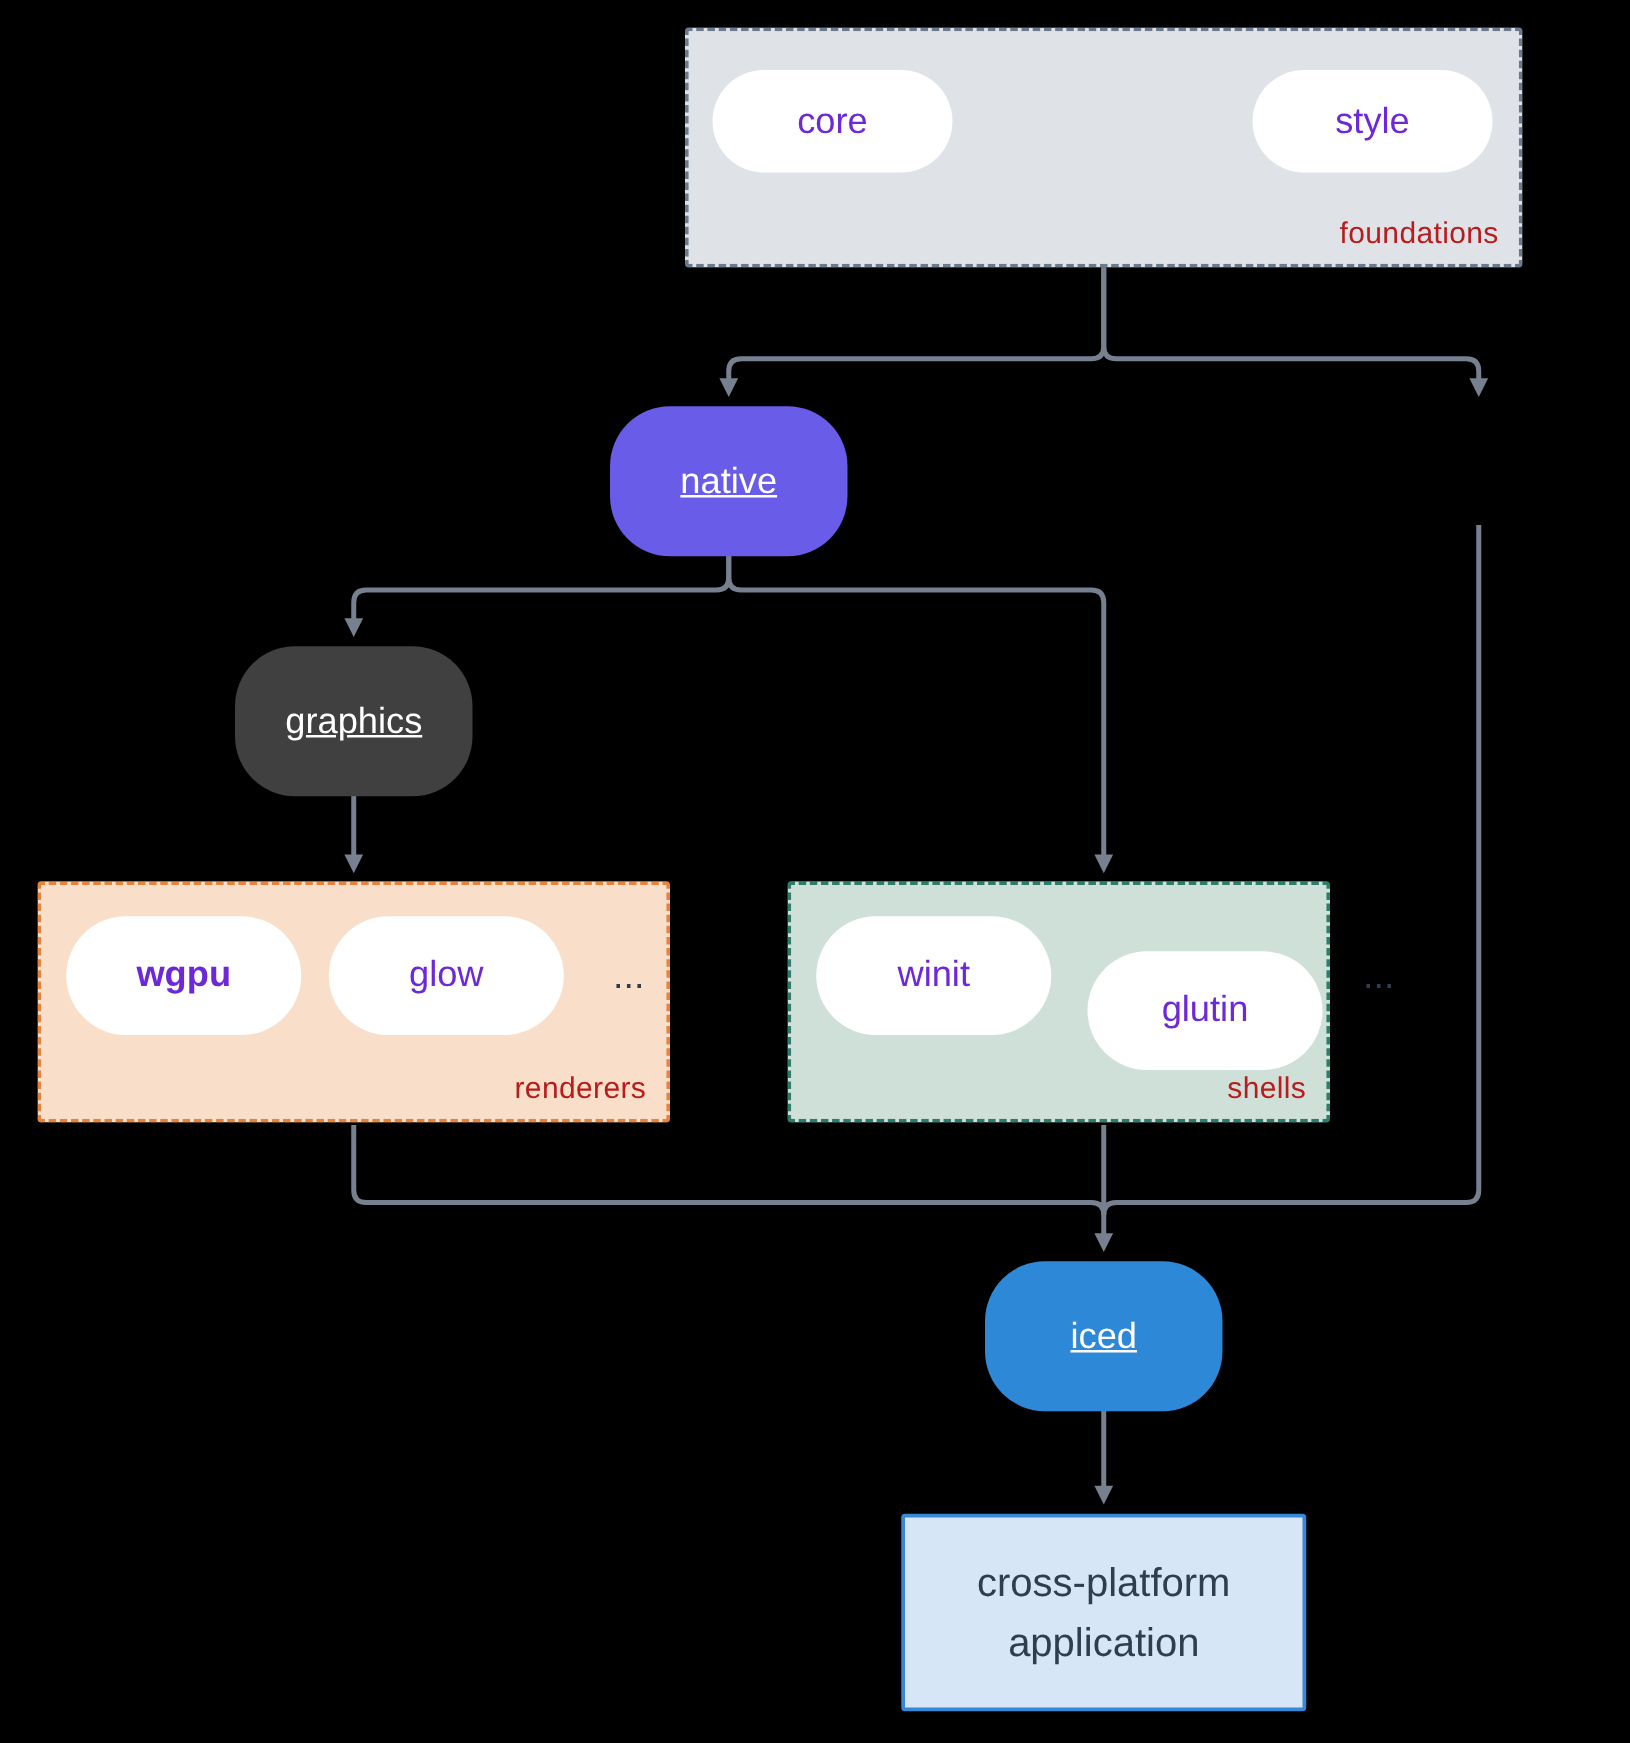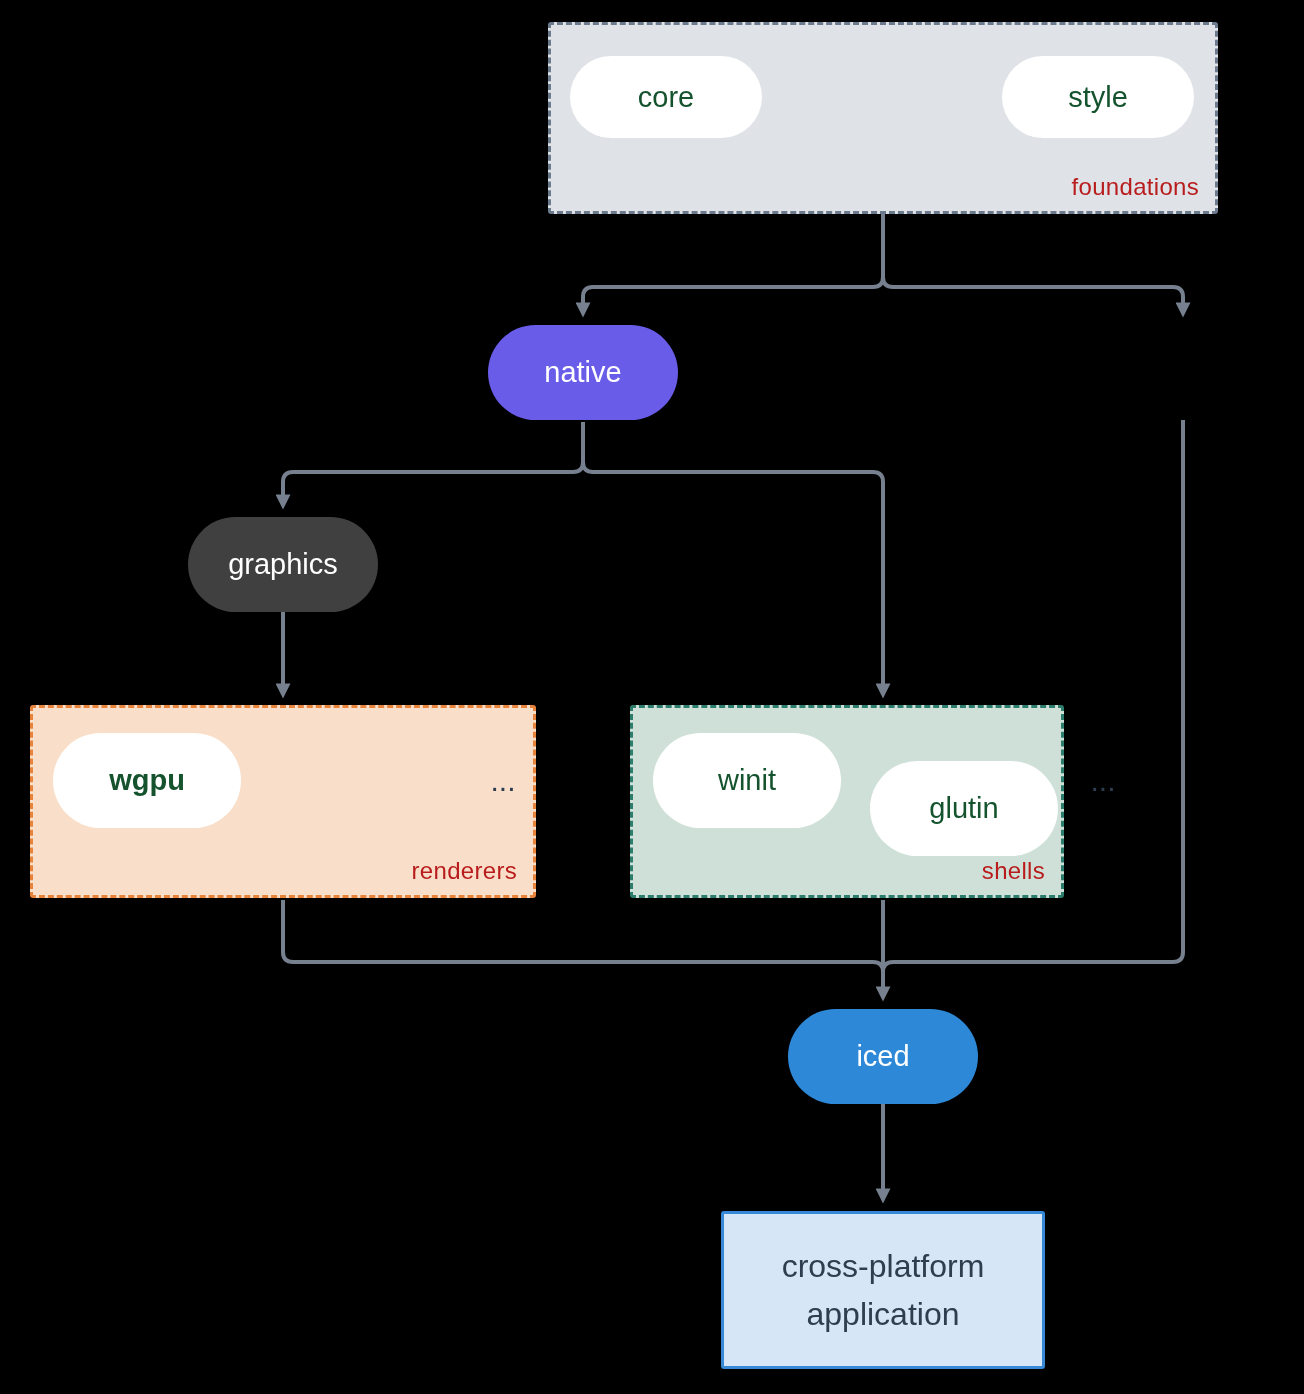--- a/index.html
+++ b/index.html
@@ -9,25 +9,25 @@
   }
   .group-box{position:absolute;box-sizing:border-box;border-radius:3px;}
   .group-box.foundations{left:548px;top:22px;width:670px;height:192px;background:#dfe3e8;border:3px dashed #6b7a8c;}
   .group-box.renderers{left:30px;top:705px;width:506px;height:193px;background:#f9dfc9;border:3px dashed #e8833c;}
   .group-box.shells{left:630px;top:705px;width:434px;height:193px;background:#cfe0d8;border:3px dashed #2d7d6d;}
   .group-label{
     position:absolute;right:16px;bottom:10px;font-size:24px;color:#b91c1c;letter-spacing:.3px;
   }
   .pill{
     position:absolute;display:flex;align-items:center;justify-content:center;
-    background:#fff;color:#14532d;font-size:29px;border-radius:48px;
+    background:#fff;color:#6d28d9;font-size:29px;border-radius:48px;
   }
   .pill.white-sm{width:192px;height:82px;border-radius:41px;top:31px;}
   .pill.white-md{width:188px;height:95px;top:25px;}
-  .pill.solid{width:190px;height:95px;color:#fff;}
+  .pill.solid{width:190px;height:120px;color:#fff;text-decoration:underline;}
   .pill.purple{background:#695ce8;}
   .pill.orange{background:#404040;}
   .pill.blue{background:#2d89d8;}
   #n-core{left:19px;}
   #n-futures{left:239px;}
   #n-style{left:451px;}
   #n-native{left:488px;top:325px;}
   #n-web{left:1088px;top:325px;}
   #n-graphics{left:188px;top:517px;}
   #n-iced{left:788px;top:1009px;}
@@ -76,20 +76,21 @@
     <div id="n-style" class="pill white-sm">style</div>
     <div class="group-label">foundations</div>
   </div>
 
   <div id="n-native" class="pill solid purple">native</div>
 
   <div id="n-graphics" class="pill solid orange">graphics</div>
 
   <div class="group-box renderers">
     <div id="n-wgpu" class="pill white-md">wgpu</div>
+    <div id="n-glow" class="pill white-md">glow</div>
     <div class="more">...</div>
     <div class="group-label">renderers</div>
   </div>
 
   <div class="group-box shells">
     <div id="n-winit" class="pill white-md">winit</div>
     <div id="n-glutin" class="pill white-md">glutin</div>
     <div class="more">...</div>
     <div class="group-label">shells</div>
   </div>

